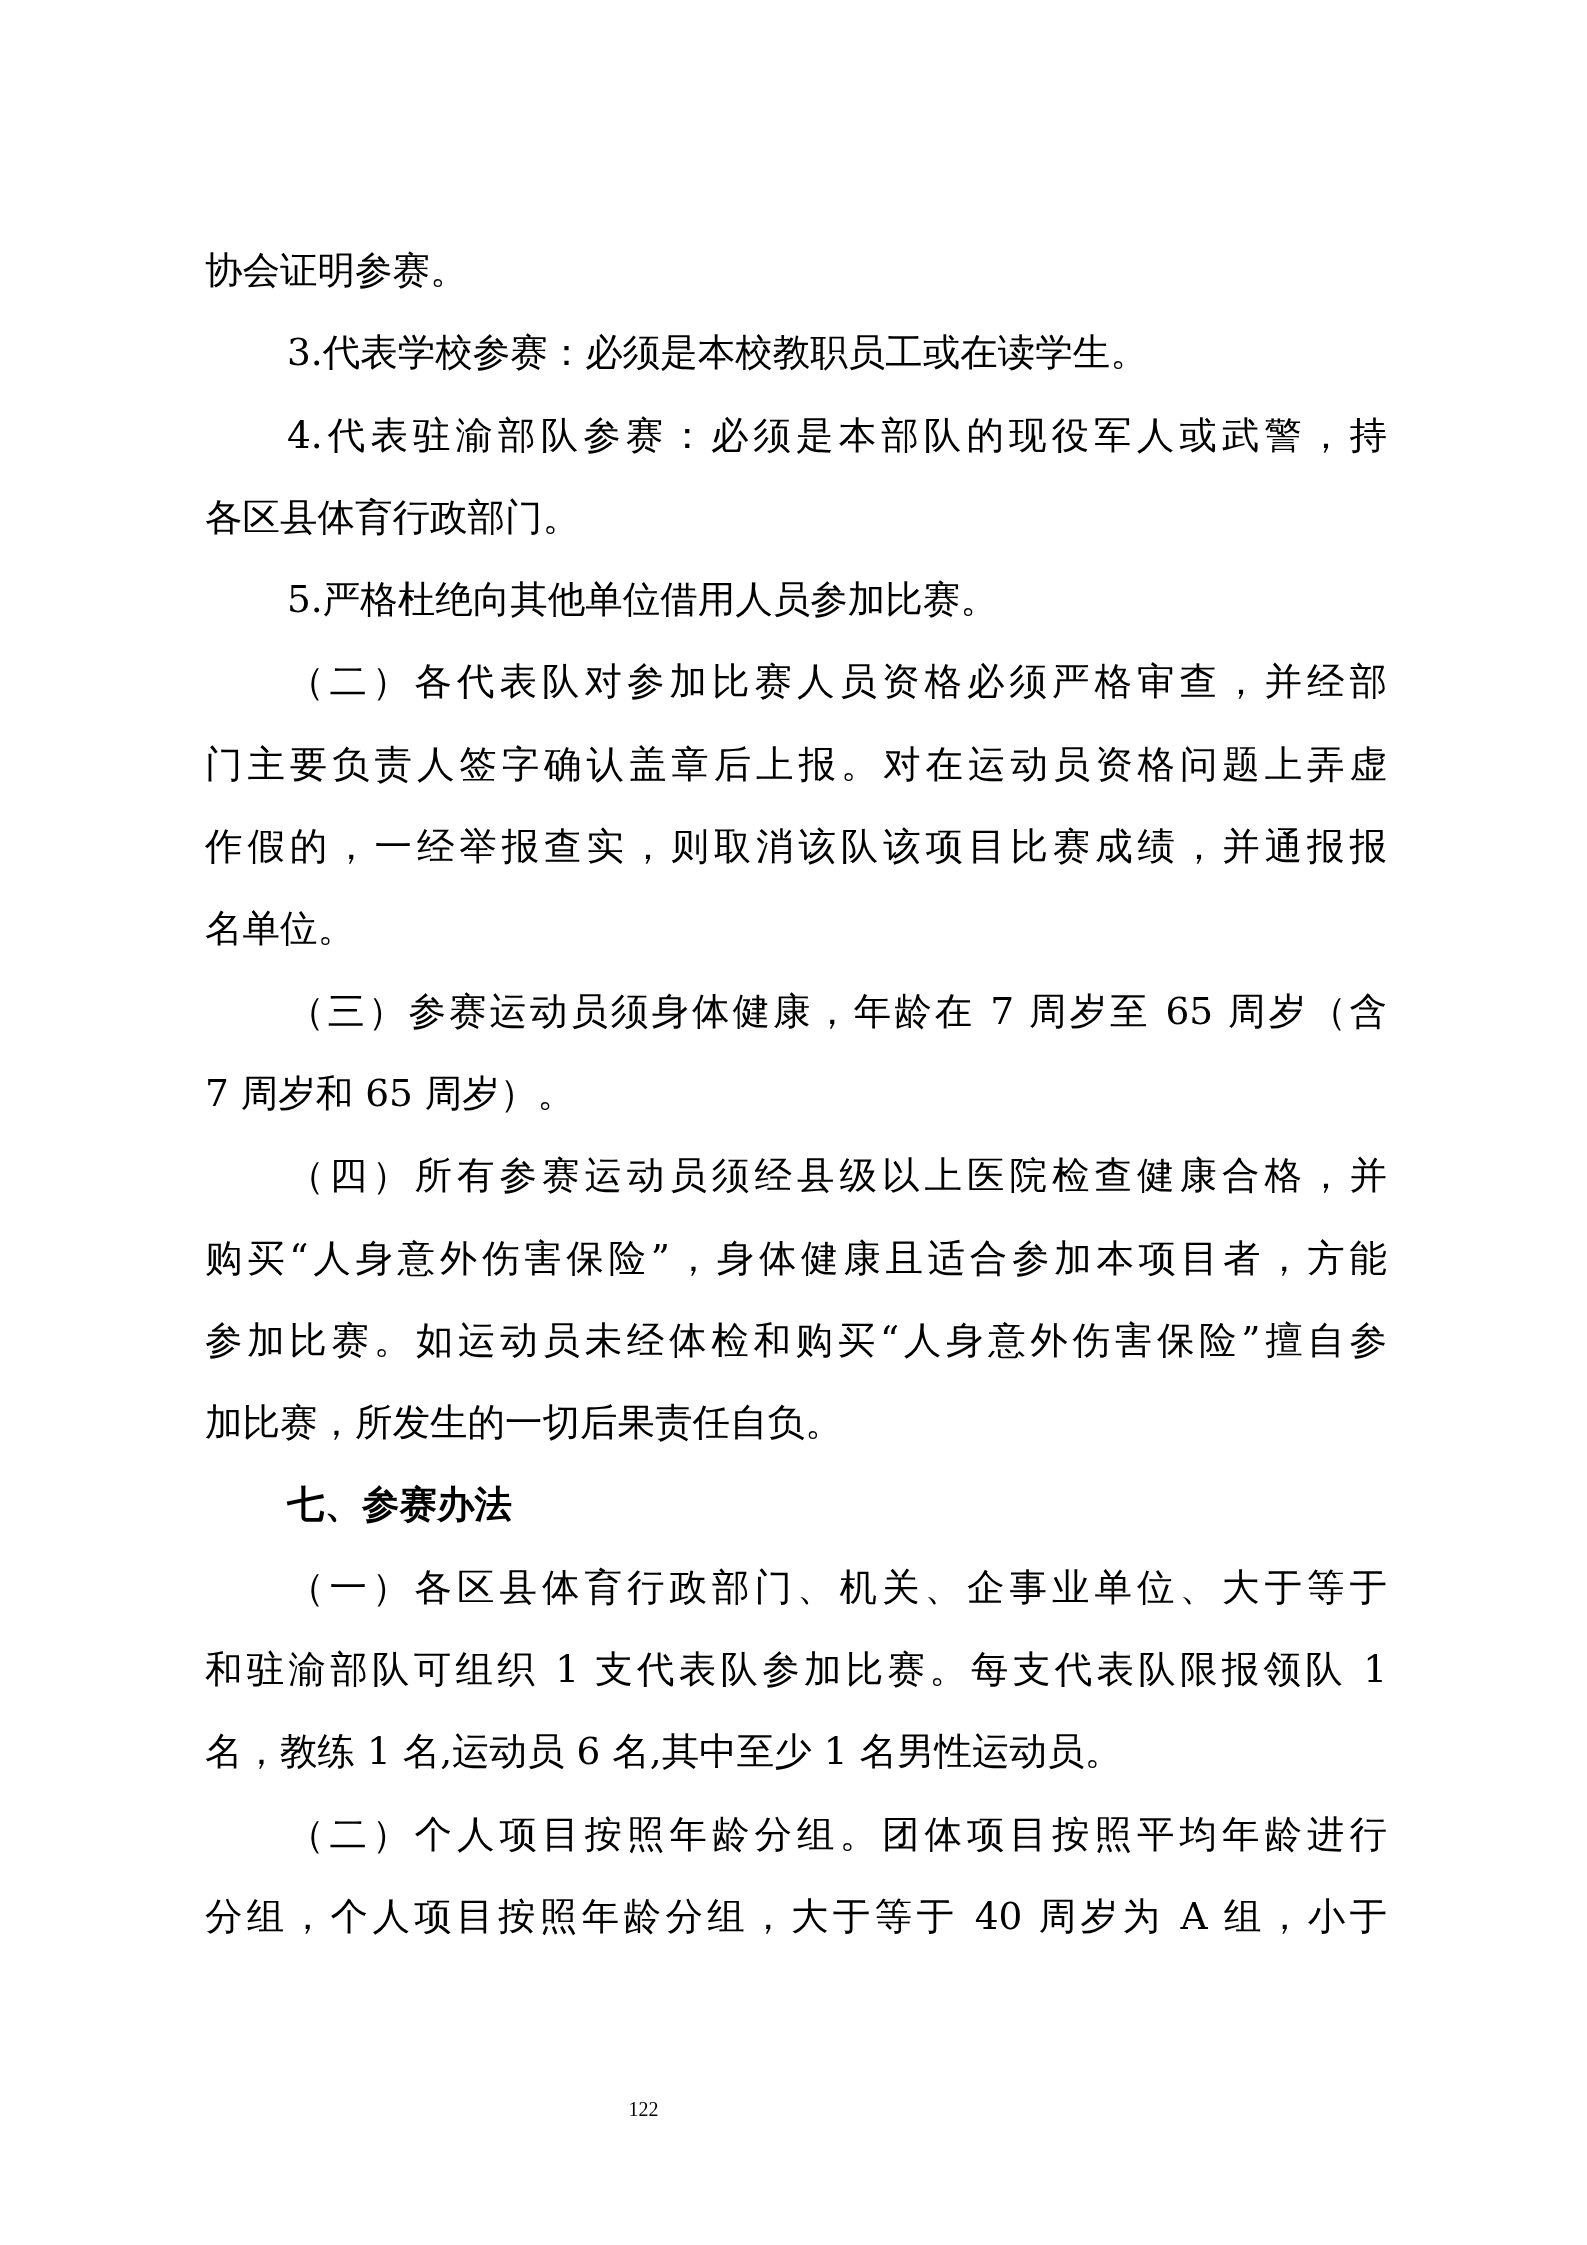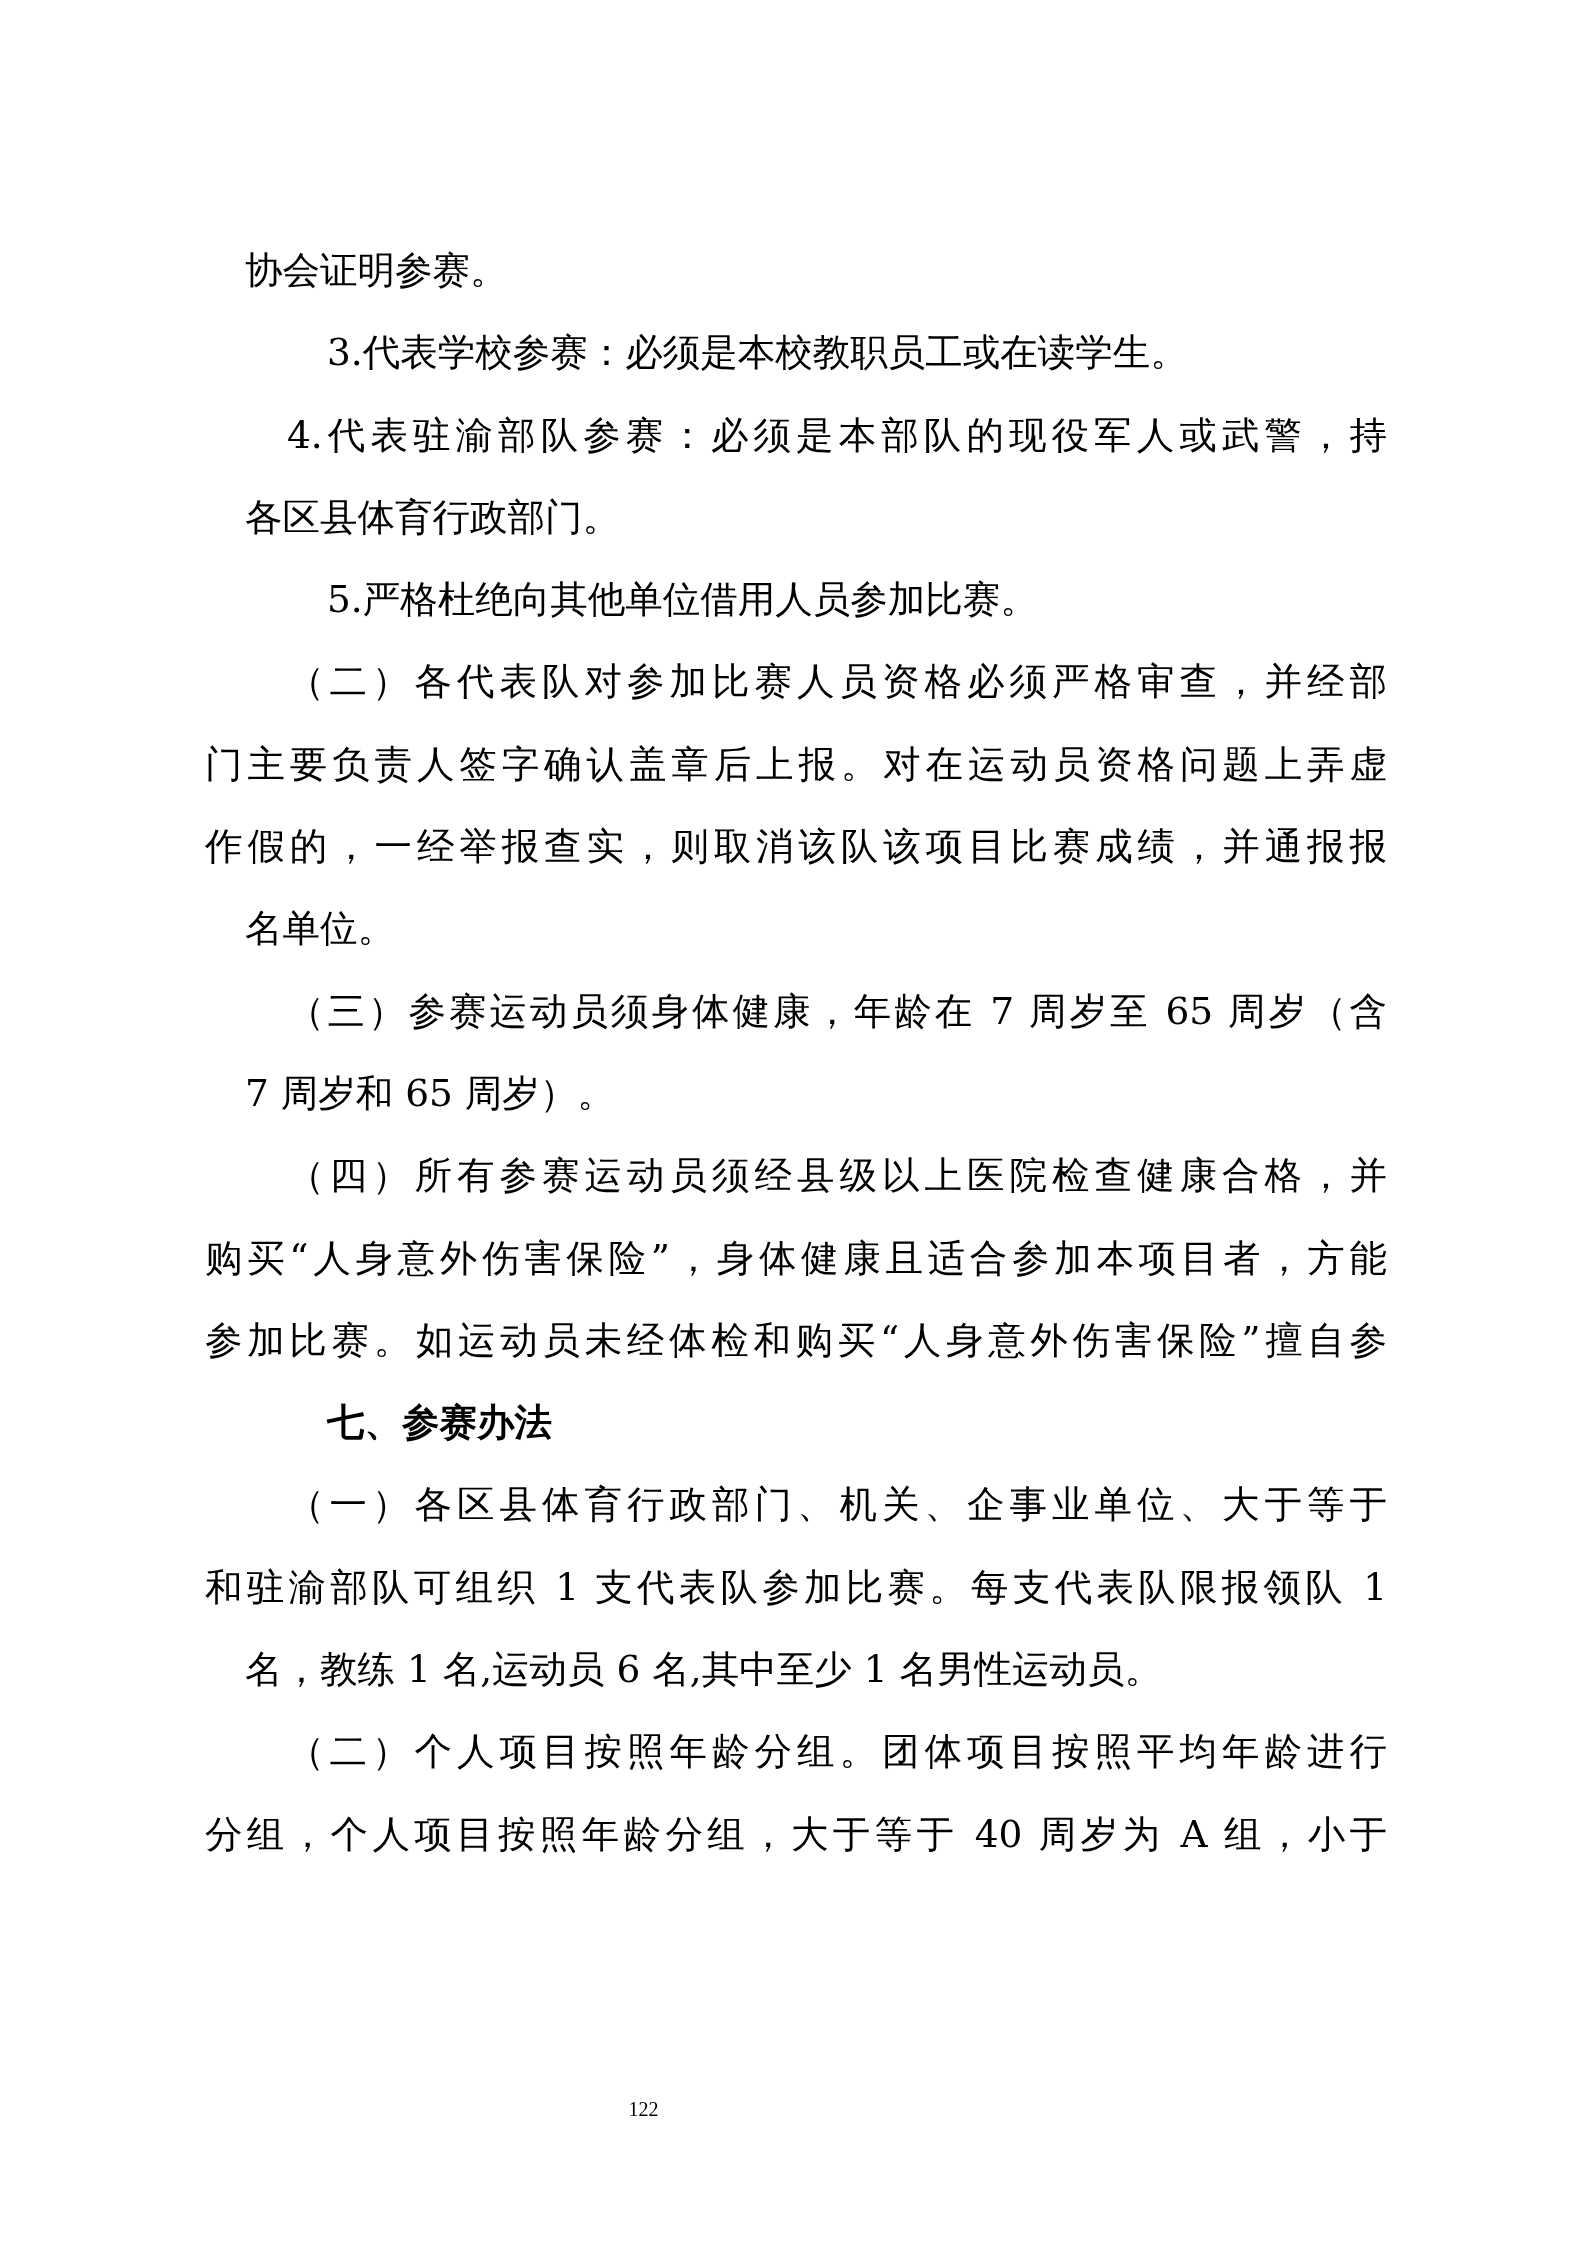--- a/index.html
+++ b/index.html
@@ -32,21 +32,20 @@
       height: 82.3px;
       line-height: 82.3px;
       font-size: 37.5px;
       white-space: nowrap;
       letter-spacing: 0;
       text-align: justify;
       text-align-last: justify;
     }
     .line.last {
       text-align-last: left;
-      margin-left: 40px;
     }
     .line.indent {
       padding-left: 82px;
     }
     .line.heading {
       font-family: "DejaVu Sans", "Liberation Sans", sans-serif;
       font-weight: bold;
       text-align-last: left;
     }
     .page-number {
@@ -71,20 +70,21 @@
     <div class="line indent last">5.严格杜绝向其他单位借用人员参加比赛。</div>
     <div class="line indent">（二）各代表队对参加比赛人员资格必须严格审查，并经部</div>
     <div class="line">门主要负责人签字确认盖章后上报。对在运动员资格问题上弄虚</div>
     <div class="line">作假的，一经举报查实，则取消该队该项目比赛成绩，并通报报</div>
     <div class="line last">名单位。</div>
     <div class="line indent">（三）参赛运动员须身体健康，年龄在 7 周岁至 65 周岁（含</div>
     <div class="line last">7 周岁和 65 周岁）。</div>
     <div class="line indent">（四）所有参赛运动员须经县级以上医院检查健康合格，并</div>
     <div class="line">购买“人身意外伤害保险”，身体健康且适合参加本项目者，方能</div>
     <div class="line">参加比赛。如运动员未经体检和购买“人身意外伤害保险”擅自参</div>
+    <div class="line last">加比赛，所发生的一切后果责任自负。</div>
     <div class="line indent heading last">七、参赛办法</div>
     <div class="line indent">（一）各区县体育行政部门、机关、企事业单位、大于等于</div>
     <div class="line">和驻渝部队可组织 1 支代表队参加比赛。每支代表队限报领队 1</div>
     <div class="line last">名，教练 1 名,运动员 6 名,其中至少 1 名男性运动员。</div>
     <div class="line indent">（二）个人项目按照年龄分组。团体项目按照平均年龄进行</div>
     <div class="line">分组，个人项目按照年龄分组，大于等于 40 周岁为 A 组，小于</div>
   </div>
   <div class="page-number">122</div>
 </div>
 

